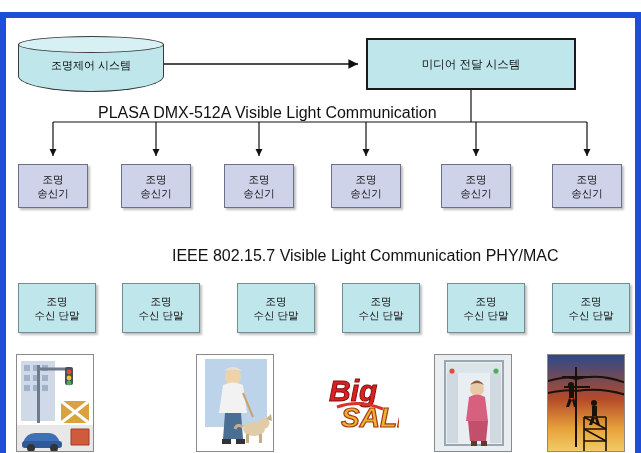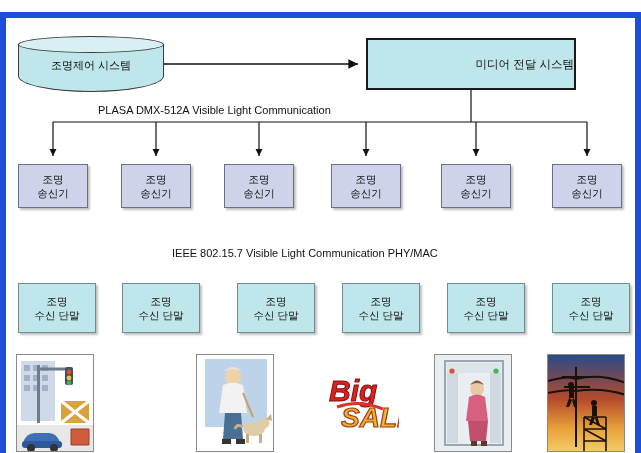--- a/index.html
+++ b/index.html
@@ -67,28 +67,28 @@
     position: absolute;
     left: 360px;
     top: 20px;
     width: 210px;
     height: 52px;
     background: #bfe6ea;
     border: 2px solid #1a1a1a;
     box-sizing: border-box;
     display: flex;
     align-items: center;
-    justify-content: flex-end;
+    justify-content: center;
     font-size: 11.5px;
     color: #111;
   }
   
   .mid-label {
     position: absolute;
-    font-size: 11px;
+    font-size: 16px;
     color: #111;
     white-space: nowrap;
   }
   #plasa-label { left: 92px; top: 86px; }
   #ieee-label  { left: 166px; top: 229px; text-align: center; }
   
   .tx {
     position: absolute;
     width: 70px;
     height: 44px;

